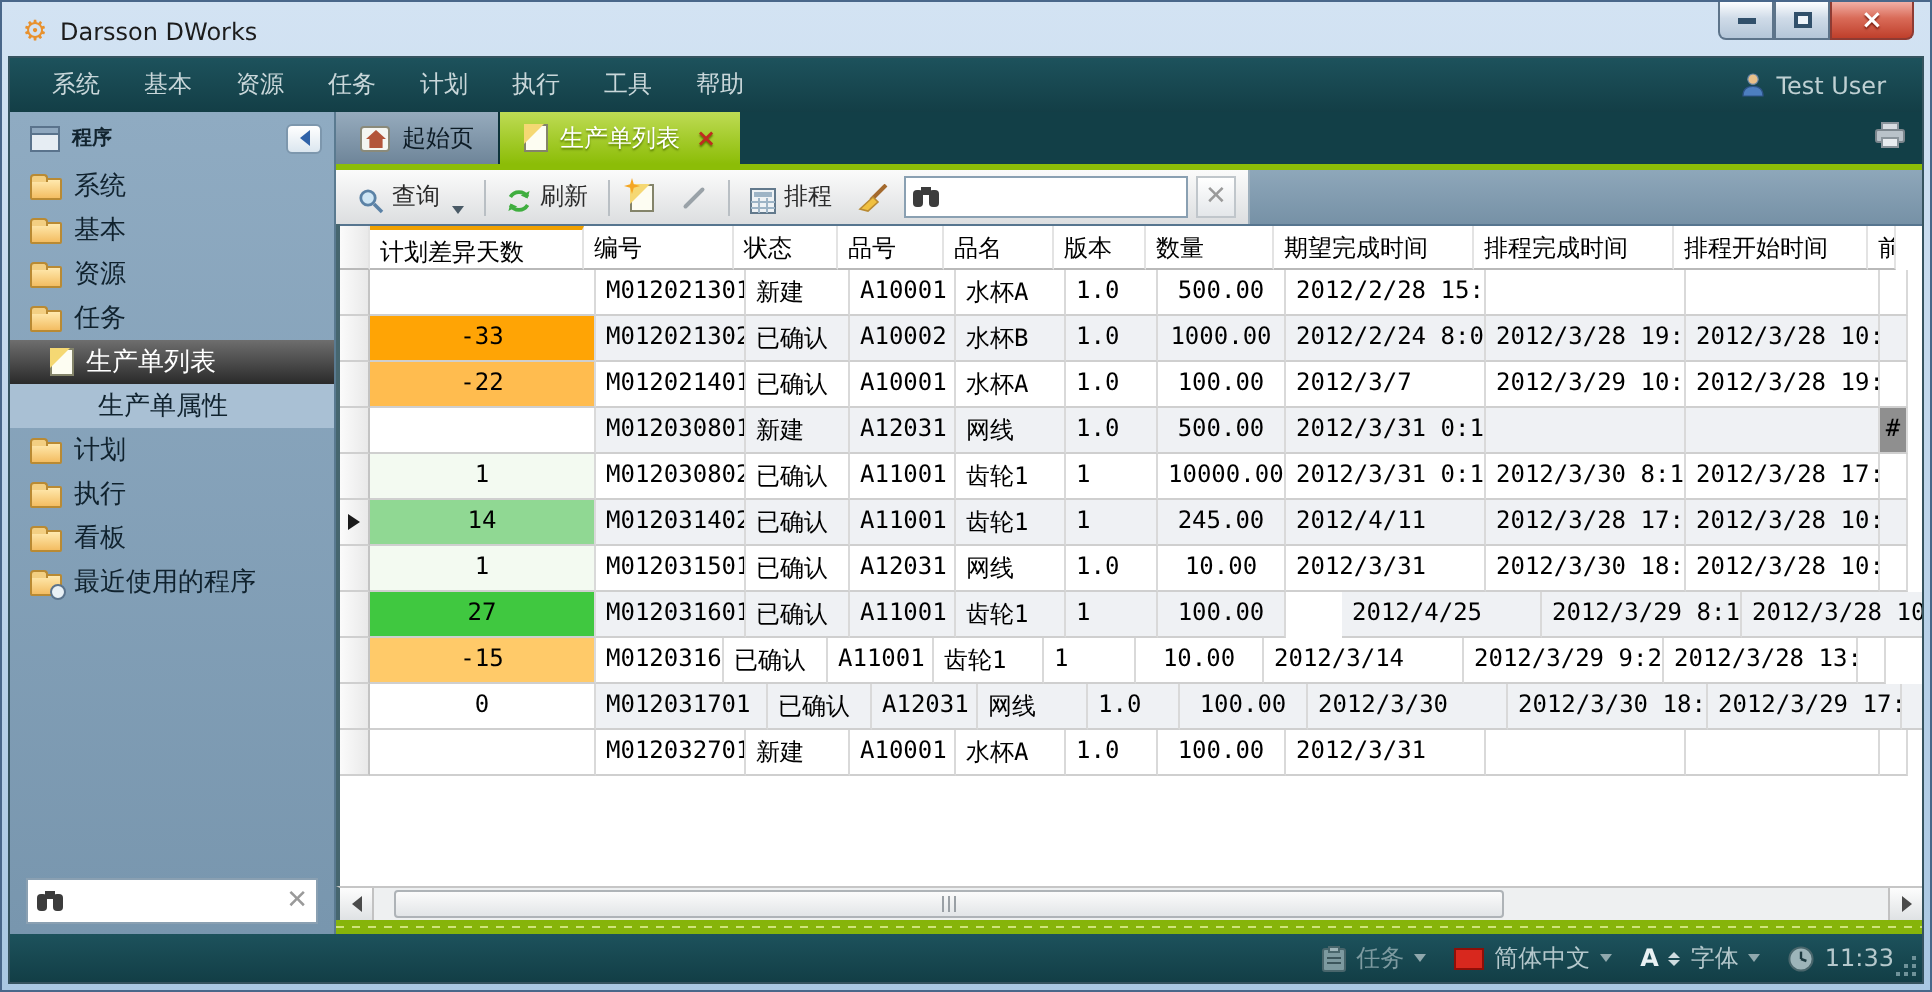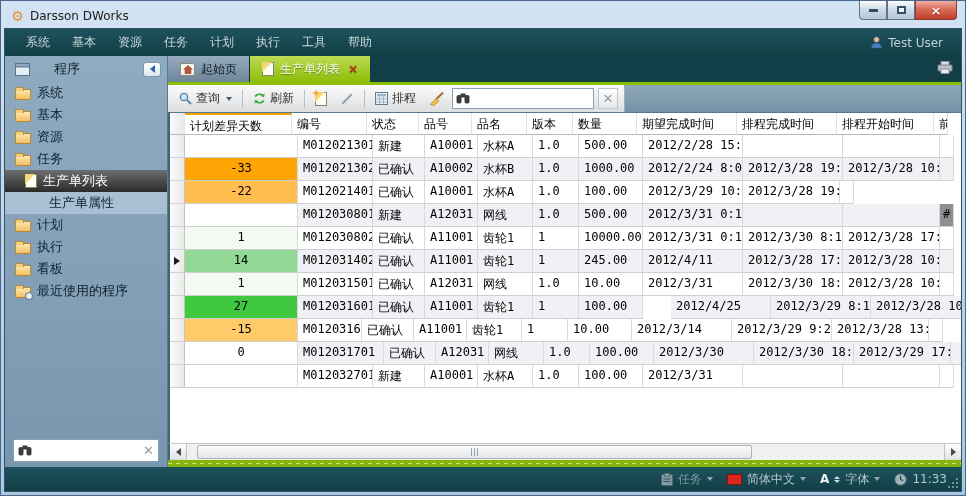--- a/index.html
+++ b/index.html
@@ -31,21 +31,21 @@
   .menu-item { color:#c9d7da; font-size:12px; padding:4px 11px; cursor:default; }
   .menubar-right { margin-left:auto; display:flex; align-items:center; gap:5px; padding-right:8px; }
   .user-label { color:#bfd0d3; font-size:12px; }
 
   .content { flex:1; display:flex; min-height:0; }
 
   
   .sidebar { width:163px; background:linear-gradient(#8fabc2,#7896ae); border-right:1px solid #5a7a90;
     display:flex; flex-direction:column; }
   .sb-header { height:26px; display:flex; align-items:center; padding:0 6px 0 10px; }
-  .sb-header-label { font-size:13px; font-weight:normal; color:#12242f; margin-left:24px; }
+  .sb-header-label { font-size:10px; font-weight:bold; color:#12242f; margin-left:6px; }
   .collapse-btn { margin-left:auto; width:18px; height:15px; background:linear-gradient(#ffffff,#dbe6ef);
     border:1px solid #7d97ad; border-radius:3px; display:flex; align-items:center; justify-content:center; }
   .collapse-arrow { width:0;height:0;border-top:4px solid transparent;border-bottom:4px solid transparent;border-right:5px solid #2f62a8; }
   .sb-item { height:22px; display:flex; align-items:center; gap:6px; padding-left:10px; font-size:13px; color:#10222e; cursor:default; }
   .sb-item.selected { background:linear-gradient(#6e6e6e,#2a2a2a); color:#fff; padding-left:20px; }
   .sb-item.child { background:#a9c0d4; padding-left:44px; }
   .sb-spacer { flex:1; }
   .sb-search { margin:4px 8px 5px 8px; height:23px; background:#fff; border:1px solid #8aa0b2;
     display:flex; align-items:center; padding:0 4px; gap:4px; }
   .sb-search input { flex:1; border:none; outline:none; font-size:12px; min-width:0; }
@@ -71,21 +71,21 @@
   .tab-close { color:#c02b20; font-weight:bold; font-size:12px; margin-left:2px; }
   .tab-home-icon { width:15px; height:13px; background:#f4f6f2; border:1px solid #8a8a7a; border-radius:2px;
     display:flex; align-items:center; justify-content:center; }
   .tabbar-right-icon { position:absolute; right:8px; top:5px; }
   .greenline { height:3px; background:#8cbd07; }
 
   
   .toolbar-row { height:27px; background:linear-gradient(#8ea7ba,#7691a6); display:flex; align-items:stretch; }
   .toolstrip { display:flex; align-items:center; gap:3px; padding:0 6px;
     background:linear-gradient(#fbfbfb,#dcdee0); border-right:1px solid #9fb0bd; }
-  .tbtn { display:flex; align-items:center; gap:4px; padding:2px 5px; font-size:12px; color:#2b2b2b;
+  .tbtn { display:flex; align-items:flex-end; gap:4px; padding:2px 5px; font-size:12px; color:#2b2b2b;
     border-radius:2px; cursor:default; }
   .tsep { width:1px; height:18px; background:#b9bfc4; margin:0 2px; }
   .caret-down { width:0; height:0; border-left:3px solid transparent; border-right:3px solid transparent;
     border-top:4px solid #4a5a66; display:inline-block; margin-left:2px; }
   .pencil-slash { width:14px; height:2px; background:#9aa2a8; transform:rotate(-45deg); border-radius:1px; }
   .tool-search { display:flex; align-items:center; background:#fff; border:1px solid #8aa0b2;
     height:21px; width:142px; padding:0 3px; gap:3px; }
   .tool-search input { border:none; outline:none; flex:1; min-width:0; font-size:12px; }
   .clear-btn { width:20px; height:21px; background:linear-gradient(#ffffff,#e4e7ea); border:1px solid #c0c6cb;
     display:flex; align-items:center; justify-content:center; margin-left:1px; }
@@ -96,21 +96,21 @@
   .grow { display:flex; height:23px; }
   .grow.header { border-top:1px solid #56758f; background:#fff; font-family:"DejaVu Sans","Liberation Sans",sans-serif; }
   .gcell { border-right:1px solid #d9d9d9; border-bottom:1px solid #cfcfcf; padding:3px 5px 0 5px;
     overflow:hidden; white-space:nowrap; flex:none; }
   .grow.header .gcell { border-bottom:1px solid #b9b9b9; border-right:1px solid #e3e3e3; color:#000; }
   .grow.header .gcell.c0 { border-top:2px solid #f0a000; }
   .gcell.sel { background:linear-gradient(90deg,#fbfbfb,#e9e9e9); border-right:1px solid #c3c3c3;
     display:flex; align-items:center; justify-content:center; padding:0; }
   .grow.alt .gcell:not(.sel):not(.diffbg) { background:#eff1f4; }
   .cur-arrow { width:0; height:0; border-top:4px solid transparent; border-bottom:4px solid transparent; border-left:6px solid #1a1a1a; }
-  .num { text-align:left; } .ctr { text-align:center; }
+  .num { text-align:center; } .ctr { text-align:center; }
   .extra-hash { background:#8f8f8f !important; color:#000; text-align:center; padding:3px 1px 0 1px; }
 
   
   .hscroll { height:17px; background:#eef0f1; border-top:1px solid #c6c6c6; display:flex; align-items:center; border-left:2px solid #46666f; }
   .sb-btn { width:17px; height:16px; background:linear-gradient(#fdfdfd,#dfe2e4); border-right:1px solid #c2c2c2;
     display:flex; align-items:center; justify-content:center; }
   .sb-btn.right { border-left:1px solid #c2c2c2; border-right:none; margin-left:auto; }
   .tri-left { width:0;height:0;border-top:4px solid transparent;border-bottom:4px solid transparent;border-right:5px solid #4a4a4a; }
   .tri-right { width:0;height:0;border-top:4px solid transparent;border-bottom:4px solid transparent;border-left:5px solid #4a4a4a; }
   .sb-thumb { width:555px; height:14px; margin-left:10px; background:linear-gradient(#fbfbfb,#e2e5e7);
@@ -376,20 +376,21 @@
               </div>
               <div class="grow">
                 <div class="gcell sel" style="width: 15px;"></div>
                 <div class="gcell ctr diffbg" style="width: 113px; background: rgb(255, 188, 79);">-22</div>
                 <div class="gcell " style="width: 75px;">M012021401</div>
                 <div class="gcell " style="width: 52px;">已确认</div>
                 <div class="gcell " style="width: 53px;">A10001</div>
                 <div class="gcell " style="width: 55px;">水杯A</div>
                 <div class="gcell " style="width: 46px;">1.0</div>
                 <div class="gcell num" style="width: 64px;">100.00</div>
+                <div class="gcell " style="width: 100px;">2012/3/7</div>
                 <div class="gcell " style="width: 100px;">2012/3/29 10:20</div>
                 <div class="gcell " style="width: 97px;">2012/3/28 19:10</div>
                 <div class="gcell " style="width: 14px;"></div>
               </div>
               <div class="grow alt">
                 <div class="gcell sel" style="width: 15px;"></div>
                 <div class="gcell ctr diffbg" style="width: 113px;"></div>
                 <div class="gcell " style="width: 75px;">M012030801</div>
                 <div class="gcell " style="width: 52px;">新建</div>
                 <div class="gcell " style="width: 53px;">A12031</div>

